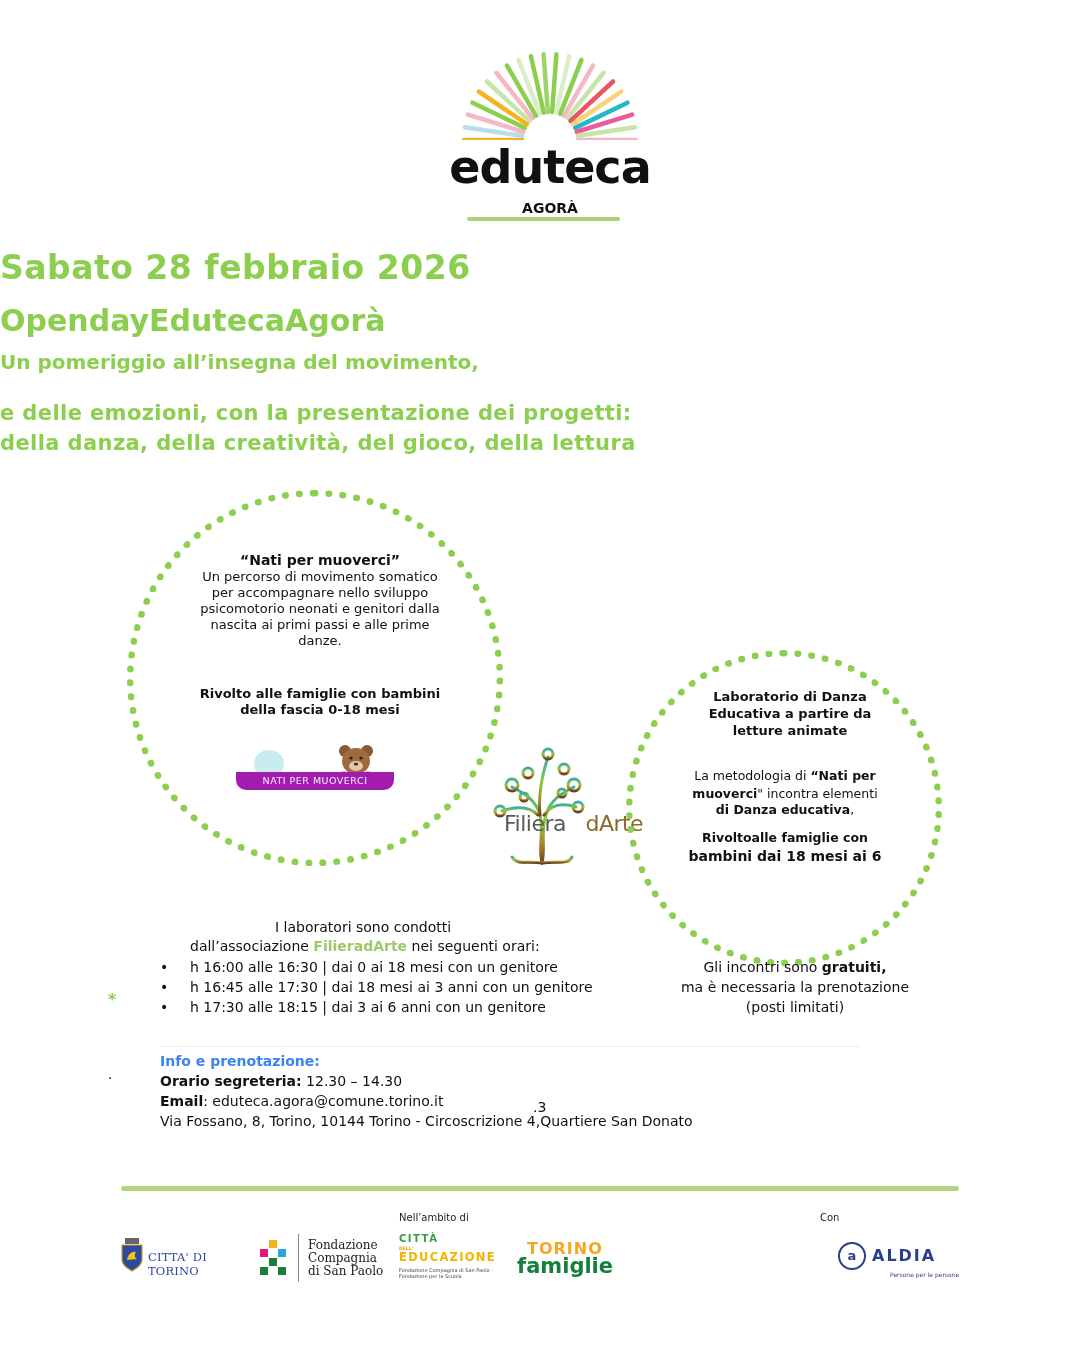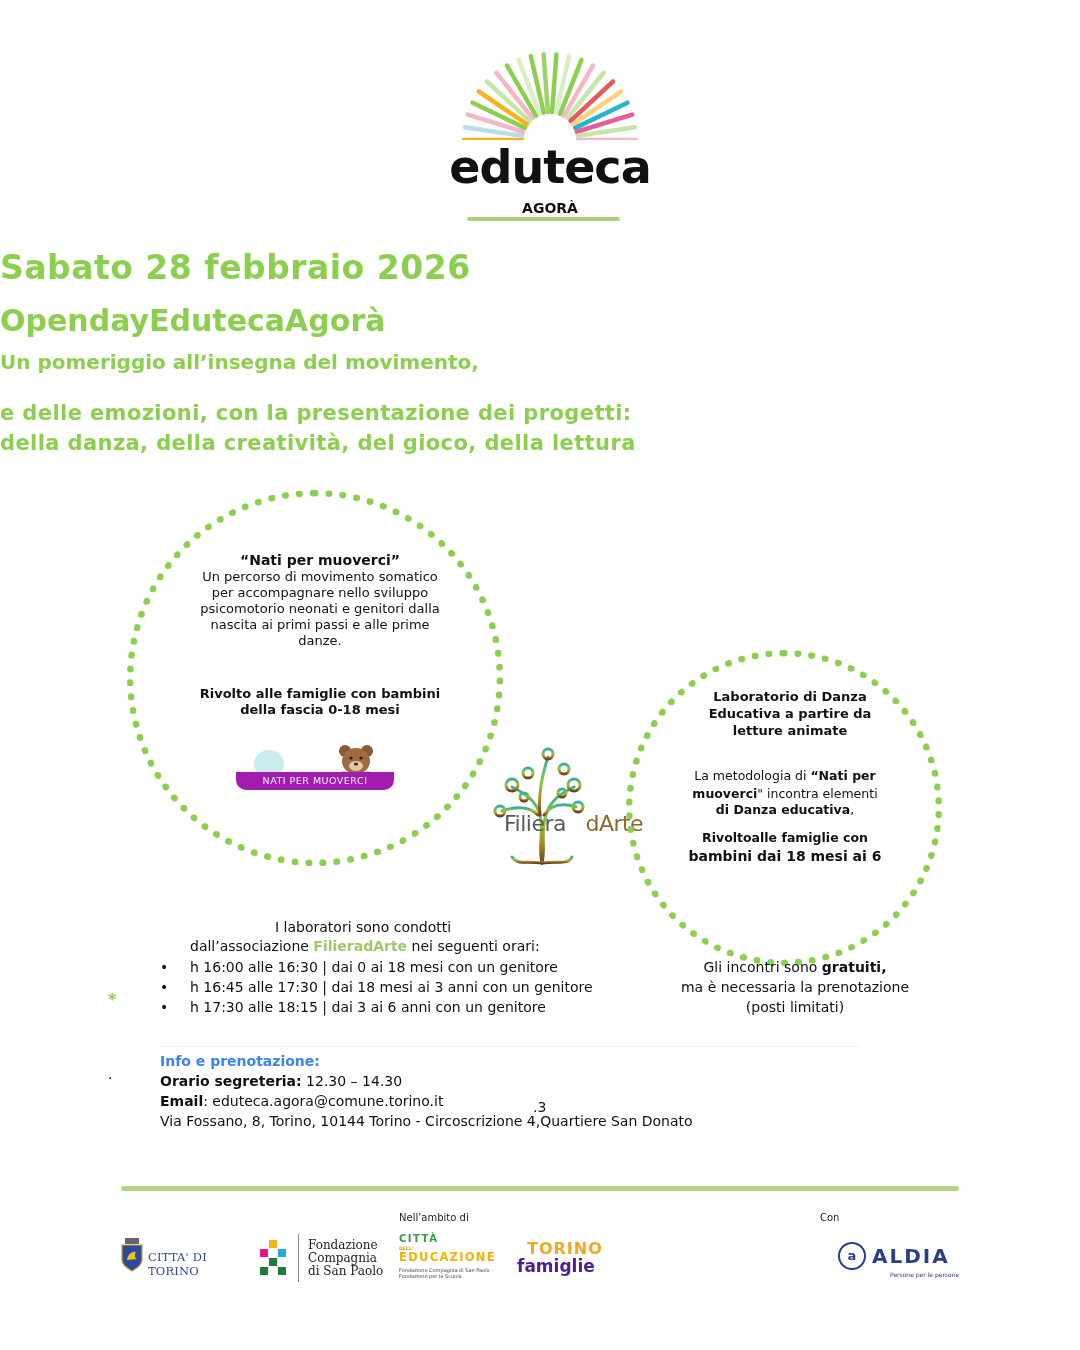--- a/index.html
+++ b/index.html
@@ -85,26 +85,26 @@
     #csp-text { position: absolute; left: 50px; top: 5px; font-family: "DejaVu Serif", serif; font-size: 12px; line-height: 13px; color: #222; }
 
     #ce-logo { left: 399px; top: 1233px; width: 100px; height: 50px; }
     #ce-citta { position: absolute; left: 0; top: 0; font-weight: bold; font-size: 10px; color: #3a9a4a; letter-spacing: 1.5px; }
     #ce-dell { position: absolute; left: 0; top: 13px; font-weight: bold; font-size: 4.5px; color: #e6a400; }
     #ce-edu { position: absolute; left: 0; top: 17px; font-weight: bold; font-size: 11.5px; color: #f0b400; letter-spacing: 1.3px; }
     #ce-marks { position: absolute; left: 0; top: 34px; font-size: 5px; color: #444; }
 
     #tf-logo { left: 515px; top: 1240px; width: 95px; height: 40px; }
     #tf-torino { position: absolute; left: 12px; top: 0; font-weight: bold; font-size: 16px; color: #f5a623; letter-spacing: 1px; line-height: 17px; }
-    #tf-fam { position: absolute; left: 2px; top: 17px; font-weight: bold; font-size: 17px; color: #4c1d95; line-height: 18px; }
+    #tf-fam { position: absolute; left: 2px; top: 17px; font-weight: bold; font-size: 21px; color: #15803d; line-height: 18px; }
 
     #aldia-logo { left: 838px; top: 1240px; width: 130px; height: 45px; }
     #aldia-badge { position: absolute; left: 0; top: 2px; width: 28px; height: 28px; border-radius: 50%; border: 2px solid #2b3d8f;
       color: #2b3d8f; text-align: center; font-weight: bold; font-size: 13px; line-height: 24px; }
-    #aldia-name { position: absolute; left: 34px; top: 0; font-weight: bold; font-size: 20px; color: #2b3d8f; letter-spacing: 2px; line-height: 32px; }
+    #aldia-name { position: absolute; left: 34px; top: 0; font-weight: bold; font-size: 16px; color: #2b3d8f; letter-spacing: 2px; line-height: 32px; }
     #aldia-tag { position: absolute; left: 52px; top: 31px; font-size: 6px; color: #2b3d8f; }
   </style>
 </head>
 <body>
 
 <div id="logo" class="abs">
   <svg id="logo-rays" viewBox="0 0 180 90">
       <line x1="62" y1="90" x2="4" y2="89.99999999999999" stroke="#f6b21b" stroke-width="4.5" stroke-linecap="round"></line>
       <line x1="62.3127368656964" y1="85.82681654706711" x2="4.960548944638944" y2="77.18236510884897" stroke="#b9dceb" stroke-width="4.5" stroke-linecap="round"></line>
       <line x1="63.24396143798806" y1="81.74685511649469" x2="7.820738702391893" y2="64.65105500066224" stroke="#f4b7c6" stroke-width="4.5" stroke-linecap="round"></line>

